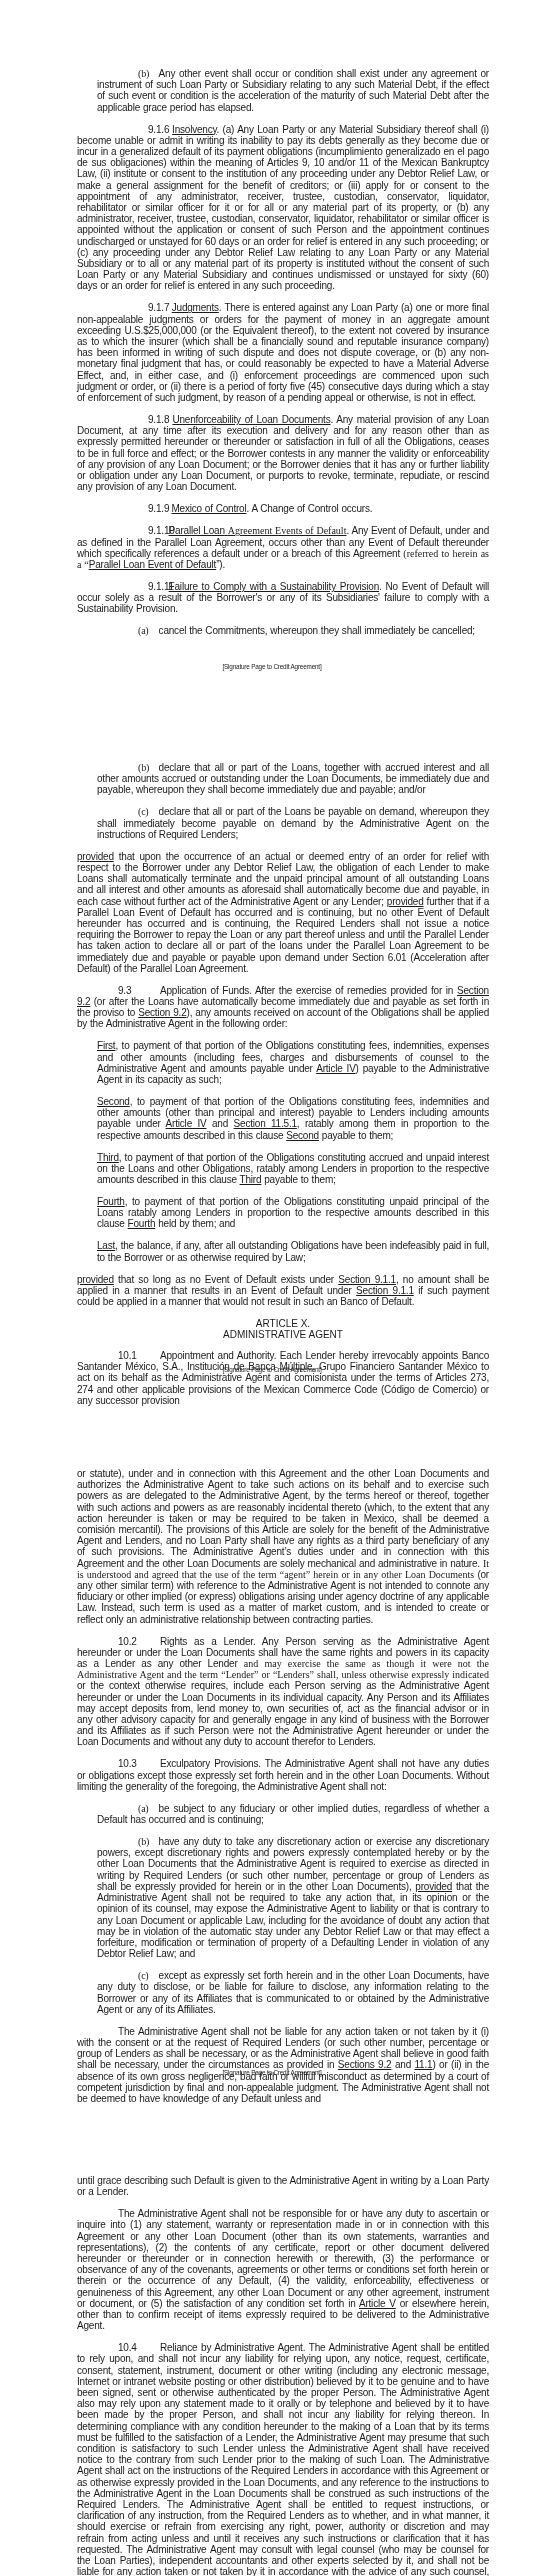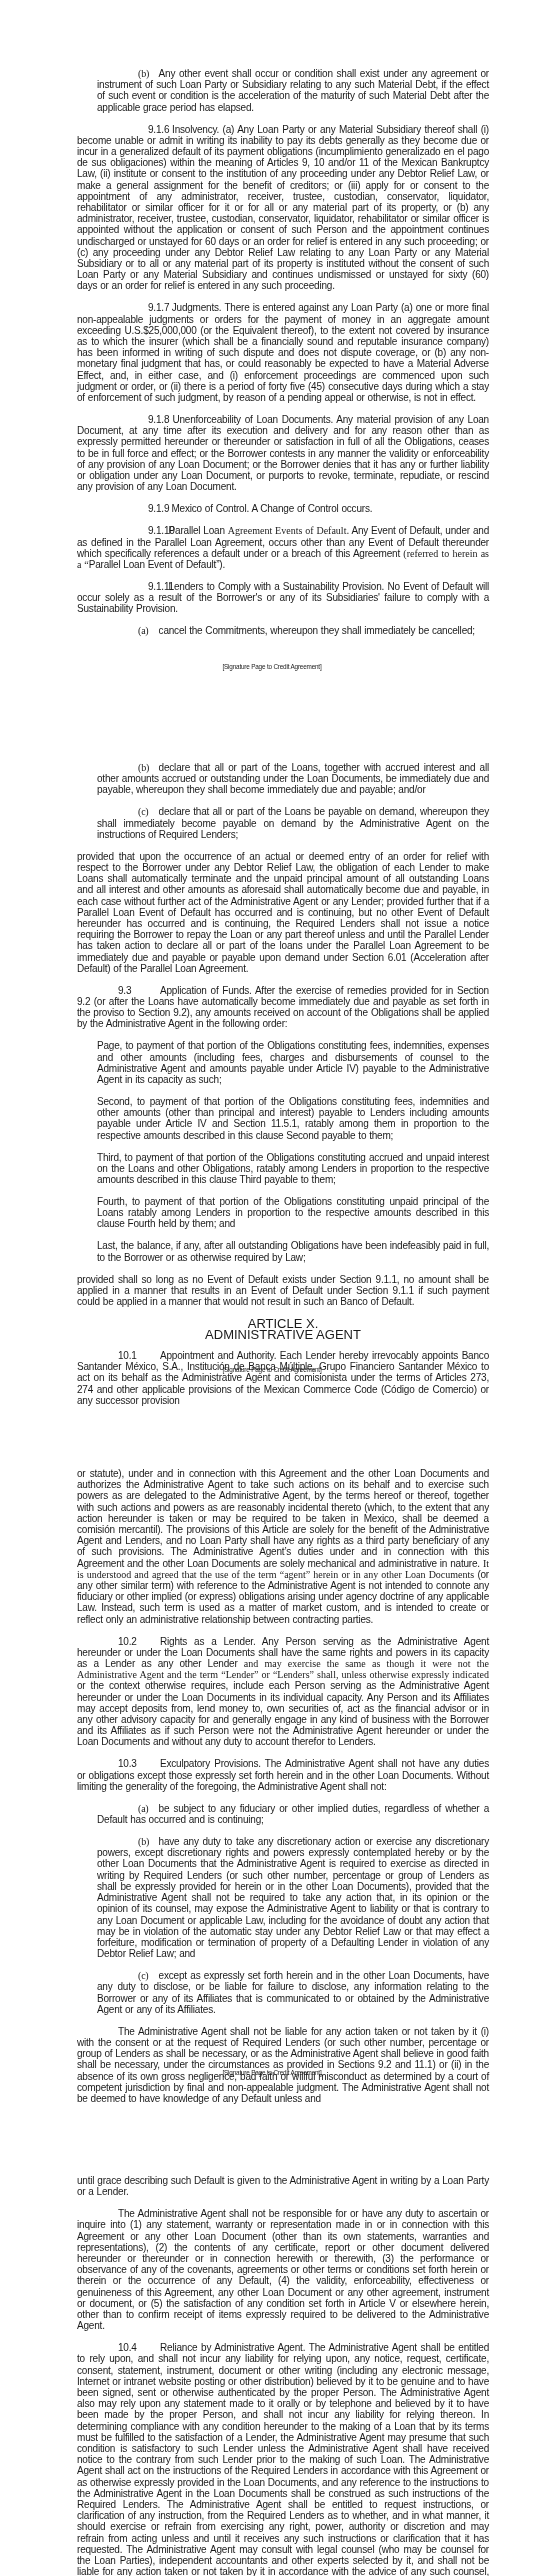--- a/index.html
+++ b/index.html
@@ -10,72 +10,72 @@
   p { margin: 0; font-size: 10px; line-height: 11.2px; text-align: justify;
       letter-spacing: -0.2px; word-spacing: 0.3px; }
   .block { margin-bottom: 10.8px; }
   .ind1 { text-indent: 41px; }
   .ind2 { text-indent: 71px; }
   .sub { padding-left: 20px; text-indent: 41px; }
   .sub2 { padding-left: 20px; }
   .lbl { font-family: "Liberation Serif", serif; display: inline-block; width: 20.6px; text-indent: 0; }
   .lblnum { display: inline-block; width: 20.6px; text-indent: 0; }
   .num { display: inline-block; width: 42px; text-indent: 0; }
-  .u { }
+  .u { text-decoration: underline; }
   .serif { font-family: "Liberation Serif", serif; letter-spacing: 0; }
-  .article { text-align: center; font-size: 13px; line-height: 11.3px; margin-bottom: 9.3px; }
+  .article { text-align: center; font-size: 10px; line-height: 11.3px; margin-bottom: 9.3px; }
   .footer { position: absolute; left: 0; width: 544px; text-align: center;
             font-size: 6.4px; letter-spacing: -0.2px; color: #222; }
 </style>
 </head>
 <body>
 
 <div class="page" style="top:0;">
   <div class="content" style="top:68px;">
     <p class="block sub"><span class="lbl">(b)</span><span>Any other event shall occur or condition shall exist under any agreement or instrument of such Loan Party or Subsidiary relating to any such Material Debt, if the effect of such event or condition is the acceleration of the maturity of such Material Debt after the applicable grace period has elapsed.</span></p>
 
     <p class="block ind2"><span class="lblnum">9.1.6</span> <span class="u">Insolvency</span><span>. (a) Any Loan Party or any Material Subsidiary thereof shall (i) become unable or admit in writing its inability to pay its debts generally as they become due or incur in a generalized default of its payment obligations (incumplimiento generalizado en el pago de sus obligaciones) within the meaning of Articles 9, 10 and/or 11 of the Mexican Bankruptcy Law, (ii) institute or consent to the institution of any proceeding under any Debtor Relief Law, or make a general assignment for the benefit of creditors; or (iii) apply for or consent to the appointment of any administrator, receiver, trustee, custodian, conservator, liquidator, rehabilitator or similar officer for it or for all or any material part of its property, or (b) any administrator, receiver, trustee, custodian, conservator, liquidator, rehabilitator or similar officer is appointed without the application or consent of such Person and the appointment continues undischarged or unstayed for 60 days or an order for relief is entered in any such proceeding; or (c) any proceeding under any Debtor Relief Law relating to any Loan Party or any Material Subsidiary or to all or any material part of its property is instituted without the consent of such Loan Party or any Material Subsidiary and continues undismissed or unstayed for sixty (60) days or an order for relief is entered in any such proceeding.</span></p>
 
     <p class="block ind2"><span class="lblnum">9.1.7</span> <span class="u">Judgments</span><span>. There is entered against any Loan Party (a) one or more final non-appealable judgments or orders for the payment of money in an aggregate amount exceeding U.S.$25,000,000 (or the Equivalent thereof), to the extent not covered by insurance as to which the insurer (which shall be a financially sound and reputable insurance company) has been informed in writing of such dispute and does not dispute coverage, or (b) any non-monetary final judgment that has, or could reasonably be expected to have a Material Adverse Effect, and, in either case, and (i) enforcement proceedings are commenced upon such judgment or order, or (ii) there is a period of forty five (45) consecutive days during which a stay of enforcement of such judgment, by reason of a pending appeal or otherwise, is not in effect.</span></p>
 
     <p class="block ind2"><span class="lblnum">9.1.8</span> <span class="u">Unenforceability of Loan Documents</span><span>. Any material provision of any Loan Document, at any time after its execution and delivery and for any reason other than as expressly permitted hereunder or thereunder or satisfaction in full of all the Obligations, ceases to be in full force and effect; or the Borrower contests in any manner the validity or enforceability of any provision of any Loan Document; or the Borrower denies that it has any or further liability or obligation under any Loan Document, or purports to revoke, terminate, repudiate, or rescind any provision of any Loan Document.</span></p>
 
     <p class="block ind2"><span class="lblnum">9.1.9</span> <span class="u">Mexico of Control</span><span>. A Change of Control occurs.</span></p>
 
     <p class="block ind2"><span class="lblnum">9.1.10</span><span class="u"><span>Parallel Loan</span> <span class="serif">Agreement Events of Default</span></span><span>. Any Event of Default, under and as defined in the Parallel Loan Agreement, occurs other than any Event of Default thereunder which specifically references a default under or a breach of this Agreement </span><span class="serif">(referred to herein as a “</span><span class="u">Parallel Loan Event of Default</span><span>”).</span></p>
 
-    <p class="block ind2"><span class="lblnum">9.1.11</span><span class="u">Lenders to Comply with a Sustainability Provision</span><span>. No Event of Default will occur solely as a result of the Borrower's or any of its Subsidiaries' failure to comply with a Sustainability Provision.</span></p>
+    <p class="block ind2"><span class="lblnum">9.1.11</span><span class="u">Failure to Comply with a Sustainability Provision</span><span>. No Event of Default will occur solely as a result of the Borrower's or any of its Subsidiaries' failure to comply with a Sustainability Provision.</span></p>
 
 
     <p class="block sub"><span class="lbl">(a)</span><span>cancel the Commitments, whereupon they shall immediately be cancelled;</span></p>
   </div>
   <div class="footer" style="top:663px;">[Signature Page to Credit Agreement]</div>
 </div>
 
 <div class="page" style="top:757px;">
   <div class="content" style="top:5px;">
     <p class="block sub"><span class="lbl">(b)</span><span>declare that all or part of the Loans, together with accrued interest and all other amounts accrued or outstanding under the Loan Documents, be immediately due and payable, whereupon they shall become immediately due and payable; and/or</span></p>
 
     <p class="block sub"><span class="lbl">(c)</span><span>declare that all or part of the Loans be payable on demand, whereupon they shall immediately become payable on demand by the Administrative Agent on the instructions of Required Lenders;</span></p>
 
     <p class="block"><span class="u">provided</span><span> that upon the occurrence of an actual or deemed entry of an order for relief with respect to the Borrower under any Debtor Relief Law, the obligation of each Lender to make Loans shall automatically terminate and the unpaid principal amount of all outstanding Loans and all interest and other amounts as aforesaid shall automatically become due and payable, in each case without further act of the Administrative Agent or any Lender; </span><span class="u">provided</span><span> further that if a Parallel Loan Event of Default has occurred and is continuing, but no other Event of Default hereunder has occurred and is continuing, the Required Lenders shall not issue a notice requiring the Borrower to repay the Loan or any part thereof unless and until the Parallel Lender has taken action to declare all or part of the loans under the Parallel Loan Agreement to be immediately due and payable or payable upon demand under Section 6.01 (Acceleration after Default) of the Parallel Loan Agreement.</span></p>
 
     <p class="block ind1"><span class="num">9.3</span><span>Application of Funds. After the exercise of remedies provided for in </span><span class="u">Section 9.2</span><span> (or after the Loans have automatically become immediately due and payable as set forth in the proviso to </span><span class="u">Section 9.2</span><span>), any amounts received on account of the Obligations shall be applied by the Administrative Agent in the following order:</span></p>
 
-    <p class="block sub2"><span class="u">Page</span><span>, to payment of that portion of the Obligations constituting fees, indemnities, expenses and other amounts (including fees, charges and disbursements of counsel to the Administrative Agent and amounts payable under </span><span class="u">Article IV</span><span>) payable to the Administrative Agent in its capacity as such;</span></p>
+    <p class="block sub2"><span class="u">First</span><span>, to payment of that portion of the Obligations constituting fees, indemnities, expenses and other amounts (including fees, charges and disbursements of counsel to the Administrative Agent and amounts payable under </span><span class="u">Article IV</span><span>) payable to the Administrative Agent in its capacity as such;</span></p>
 
     <p class="block sub2"><span class="u">Second</span><span>, to payment of that portion of the Obligations constituting fees, indemnities and other amounts (other than principal and interest) payable to Lenders including amounts payable under </span><span class="u">Article IV</span><span> and </span><span class="u">Section 11.5.1</span><span>, ratably among them in proportion to the respective amounts described in this clause </span><span class="u">Second</span><span> payable to them;</span></p>
 
     <p class="block sub2"><span class="u">Third</span><span>, to payment of that portion of the Obligations constituting accrued and unpaid interest on the Loans and other Obligations, ratably among Lenders in proportion to the respective amounts described in this clause </span><span class="u">Third</span><span> payable to them;</span></p>
 
     <p class="block sub2"><span class="u">Fourth</span><span>, to payment of that portion of the Obligations constituting unpaid principal of the Loans ratably among Lenders in proportion to the respective amounts described in this clause </span><span class="u">Fourth</span><span> held by them; and</span></p>
 
     <p class="block sub2"><span class="u">Last</span><span>, the balance, if any, after all outstanding Obligations have been indefeasibly paid in full, to the Borrower or as otherwise required by Law;</span></p>
 
-    <p class="block"><span class="u">provided</span><span> shall so long as no Event of Default exists under </span><span class="u">Section 9.1.1</span><span>, no amount shall be applied in a manner that results in an Event of Default under </span><span class="u">Section 9.1.1</span><span> if such payment could be applied in a manner that would not result in such an Banco of Default.</span></p>
+    <p class="block"><span class="u">provided</span><span> that so long as no Event of Default exists under </span><span class="u">Section 9.1.1</span><span>, no amount shall be applied in a manner that results in an Event of Default under </span><span class="u">Section 9.1.1</span><span> if such payment could be applied in a manner that would not result in such an Banco of Default.</span></p>
 
     <div class="article">
       <div>ARTICLE X.</div>
       <div>ADMINISTRATIVE AGENT</div>
     </div>
 
     <p ind1="" class="ind1" style="margin-bottom:0;"><span class="num">10.1</span><span>Appointment and Authority. Each Lender hereby irrevocably appoints Banco Santander México, S.A., Institución de Banca Múltiple, Grupo Financiero Santander México to act on its behalf as the Administrative Agent and comisionista under the terms of Articles 273, 274 and other applicable provisions of the Mexican Commerce Code (Código de Comercio) or any successor provision</span></p>
   </div>
   <div class="footer" style="top:609px;">[Signature Page to Credit Agreement]</div>
 </div>

